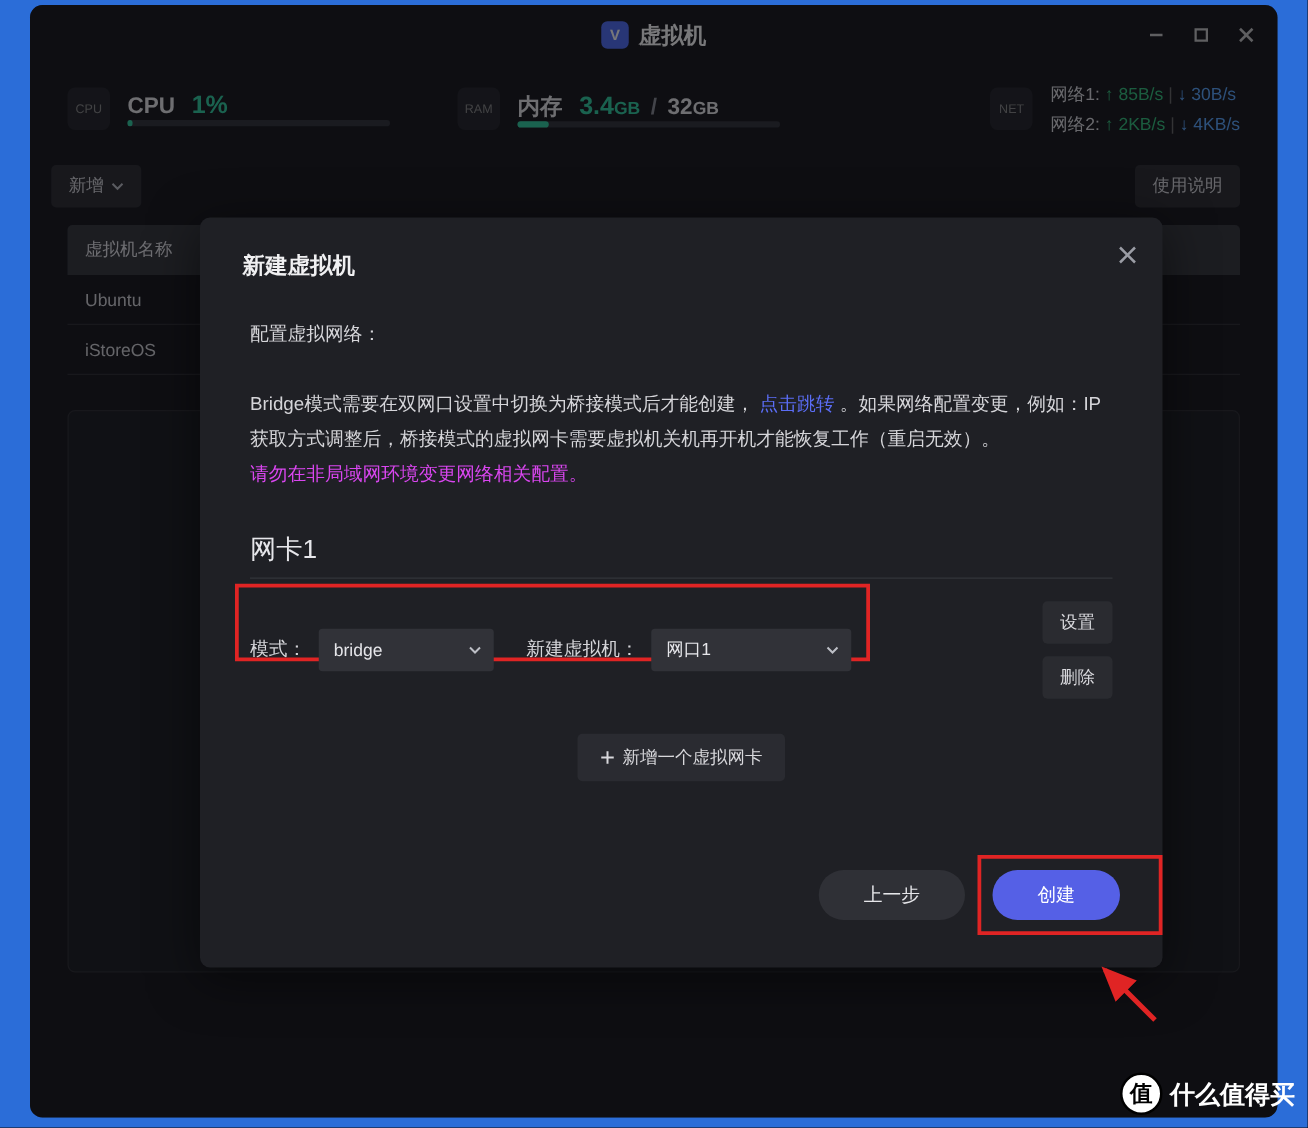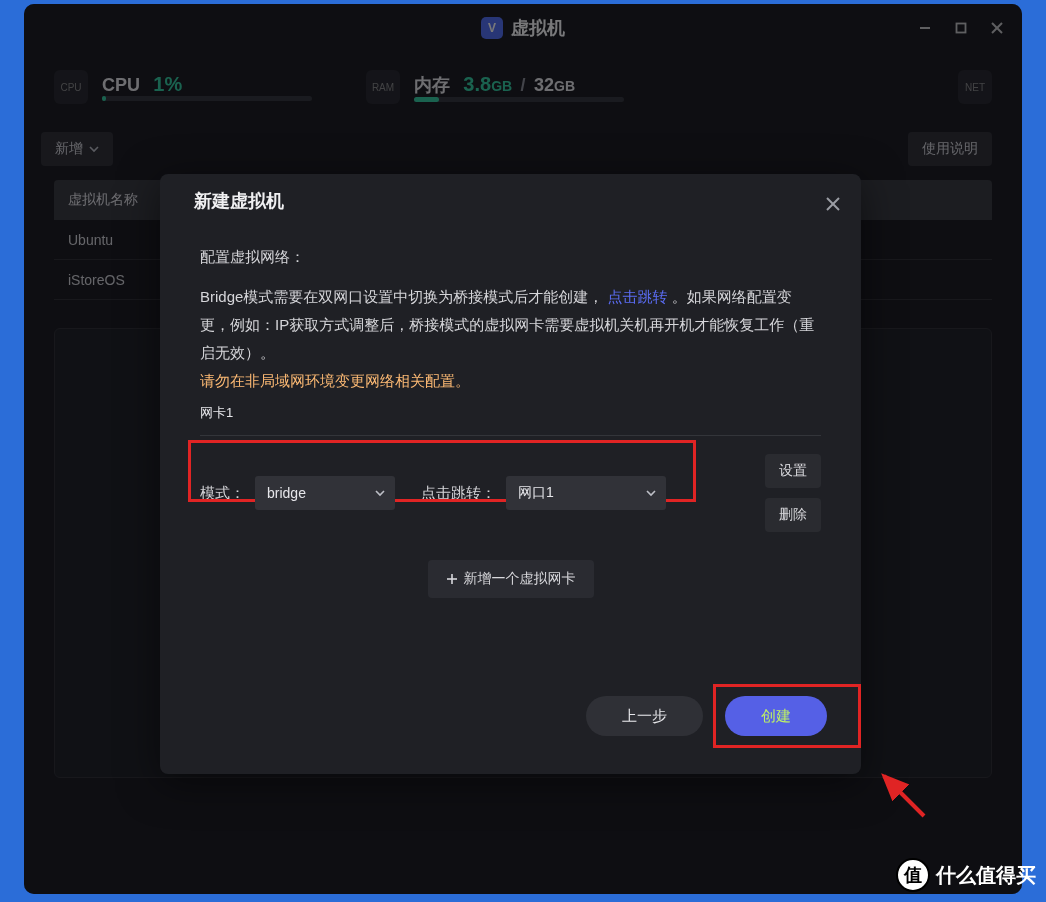--- a/index.html
+++ b/index.html
@@ -78,32 +78,32 @@
   height: 450px;
   background:#1a1b1f; border:1px solid #2a2b30; border-radius:6px;
 }
 
 .modal-backdrop {
   position:absolute; left:0; top:0; right:0; bottom:0;
   background: rgba(10,10,12,0.55);
 }
 .modal {
   position:absolute; left:136px; top:170px;
-  width: 701px; height: 600px;
+  width: 770px; height: 600px;
   background:#1f2025; border-radius:8px;
-  padding: 15px 34px 26px 34px;
+  padding: 26px 34px 26px 34px;
   color:#d5d5d9;
   box-shadow: 0 8px 40px rgba(0,0,0,0.5);
 }
 .modal-title { color:#f0f0f2; font-size:18px; font-weight:600; }
 .modal-close { position:absolute; right:20px; top:22px; color:#9b9da5; cursor:pointer; font-size:18px;}
 .modal-body { padding: 30px 6px 0 6px; font-size:15px; line-height: 28px;}
 .link { color:#5b6df5; cursor:pointer; }
-.warn { color:#fdba74; }
-.sect-label { color:#e6e6ea; font-size:13px; border-bottom:1px solid #33353a; padding-bottom:8px; margin-top:4px;}
+.warn { color:#d946ef; }
+.sect-label { color:#e6e6ea; font-size:21px; border-bottom:1px solid #33353a; padding-bottom:8px; margin-top:32px;}
 .nic-row {
   display:flex; align-items:center; gap:10px; margin-top:18px;
   position:relative;
 }
 .redbox { position:absolute; border:3px solid #e02424; pointer-events:none; }
 .redbox.nic { left:-12px; top:-14px; width:508px; height:62px; }
 .select {
   background:#313238; border:none; color:#e6e6ea;
   height:34px; padding: 0 34px 0 12px; border-radius:3px;
   font-size:14px; position:relative;
@@ -118,21 +118,21 @@
 .add-nic .btn { background:#2a2b31; padding:10px 18px; }
 .modal-footer {
   position:absolute; right:34px; bottom:38px;
   display:flex; gap:22px; align-items:center;
 }
 .btn-round {
   height:40px; padding: 0 36px; border-radius:20px; border:none;
   font-size:15px; cursor:pointer;
 }
 .btn-prev { background:#2f3036; color:#e6e6ea; }
-.btn-create { background:#5560e6; color:#bef264; }
+.btn-create { background:#5560e6; color:#ffffff; }
 .redbox.create { left:-12px; top:-12px; width: 148px; height: 64px; position:absolute;}
 .create-wrap { position:relative; }
 .arrow {
   position:absolute; right: 90px; bottom: 70px;
   width: 60px; height: 60px; pointer-events:none;
 }
 .watermark {
   position:absolute; right: 10px; bottom: 10px;
   display:flex; align-items:center; gap:6px;
   color:#fff; font-weight:700; font-size:20px;
@@ -186,32 +186,42 @@
             <div class="fill" style="width:2%"></div>
           </div>
       </div>
     </div>
 
     <div class="stat-block" style="margin-left:30px">
       <div class="stat-icon">RAM</div>
       <div>
         <div>
           <span class="stat-label">内存</span>
-          &nbsp;&nbsp;<span class="stat-val"><span>3.8</span><span style="font-size:14px">GB</span></span>
+          &nbsp;&nbsp;<span class="stat-val"><span>3.4</span><span style="font-size:14px">GB</span></span>
           <span class="mem-slash">/</span>
           <span class="mem-total"><span>32</span><span style="font-size:14px">GB</span></span>
         </div>
         <div class="stat-bar">
             <div class="fill" style="width:12%"></div>
           </div>
       </div>
     </div>
 
     <div class="net-block">
       <div class="stat-icon">NET</div>
+      <div class="net-lines">
+        <div>
+          <span>网络1:</span>
+          <span class="up">↑ <span>85B/s</span></span><span class="sep">|</span><span class="down">↓ <span>30B/s</span></span>
+        </div>
+        <div>
+          <span>网络2:</span>
+          <span class="up">↑ <span>2KB/s</span></span><span class="sep">|</span><span class="down">↓ <span>4KB/s</span></span>
+        </div>
+      </div>
     </div>
   </div>
 
   <div class="toolbar">
     <button class="btn">
       <span>新增</span>
       <svg width="10" height="10" viewBox="0 0 10 10">
           <path d="M1 3 L5 7 L9 3" stroke="#bdbfc6" stroke-width="1.6" fill="none"></path>
         </svg>
     </button>
@@ -239,40 +249,40 @@
   <div class="modal">
     <div class="modal-title">新建虚拟机</div>
     <div class="modal-close">
       <svg width="16" height="16" viewBox="0 0 16 16">
           <line x1="2" y1="2" x2="14" y2="14" stroke="#9b9da5" stroke-width="2"></line>
           <line x1="14" y1="2" x2="2" y2="14" stroke="#9b9da5" stroke-width="2"></line>
         </svg>
     </div>
 
     <div class="modal-body">
-      <div style="margin-bottom:12px;">配置虚拟网络：</div>
+      <div style="margin-bottom:28px;">配置虚拟网络：</div>
       <div>
         <span>Bridge模式需要在双网口设置中切换为桥接模式后才能创建，</span>
         <span class="link">点击跳转</span>
         <span> 。如果网络配置变更，例如：IP获取方式调整后，桥接模式的虚拟网卡需要虚拟机关机再开机才能恢复工作（重启无效）。</span>
       </div>
       <div class="warn">请勿在非局域网环境变更网络相关配置。</div>
 
       <div class="sect-label">网卡1</div>
 
       <div class="nic-row">
         <div class="redbox nic"></div>
         <span class="nic-label">模式：</span>
         <span class="sel-wrap">
           <button class="select" style="width:140px;text-align:left;"><span>bridge</span></button>
           <svg class="caret" width="10" height="10" viewBox="0 0 10 10">
               <path d="M1 3 L5 7 L9 3" stroke="#bdbfc6" stroke-width="1.6" fill="none"></path>
             </svg>
         </span>
-        <span class="nic-label" style="margin-left:16px">点击跳转：</span>
+        <span class="nic-label" style="margin-left:16px">新建虚拟机：</span>
         <span class="sel-wrap">
           <button class="select" style="width:160px;text-align:left;"><span>网口1</span></button>
           <svg class="caret" width="10" height="10" viewBox="0 0 10 10">
               <path d="M1 3 L5 7 L9 3" stroke="#bdbfc6" stroke-width="1.6" fill="none"></path>
             </svg>
         </span>
         <div class="nic-actions">
           <button class="btn">
               <span>设置</span>
             </button>

